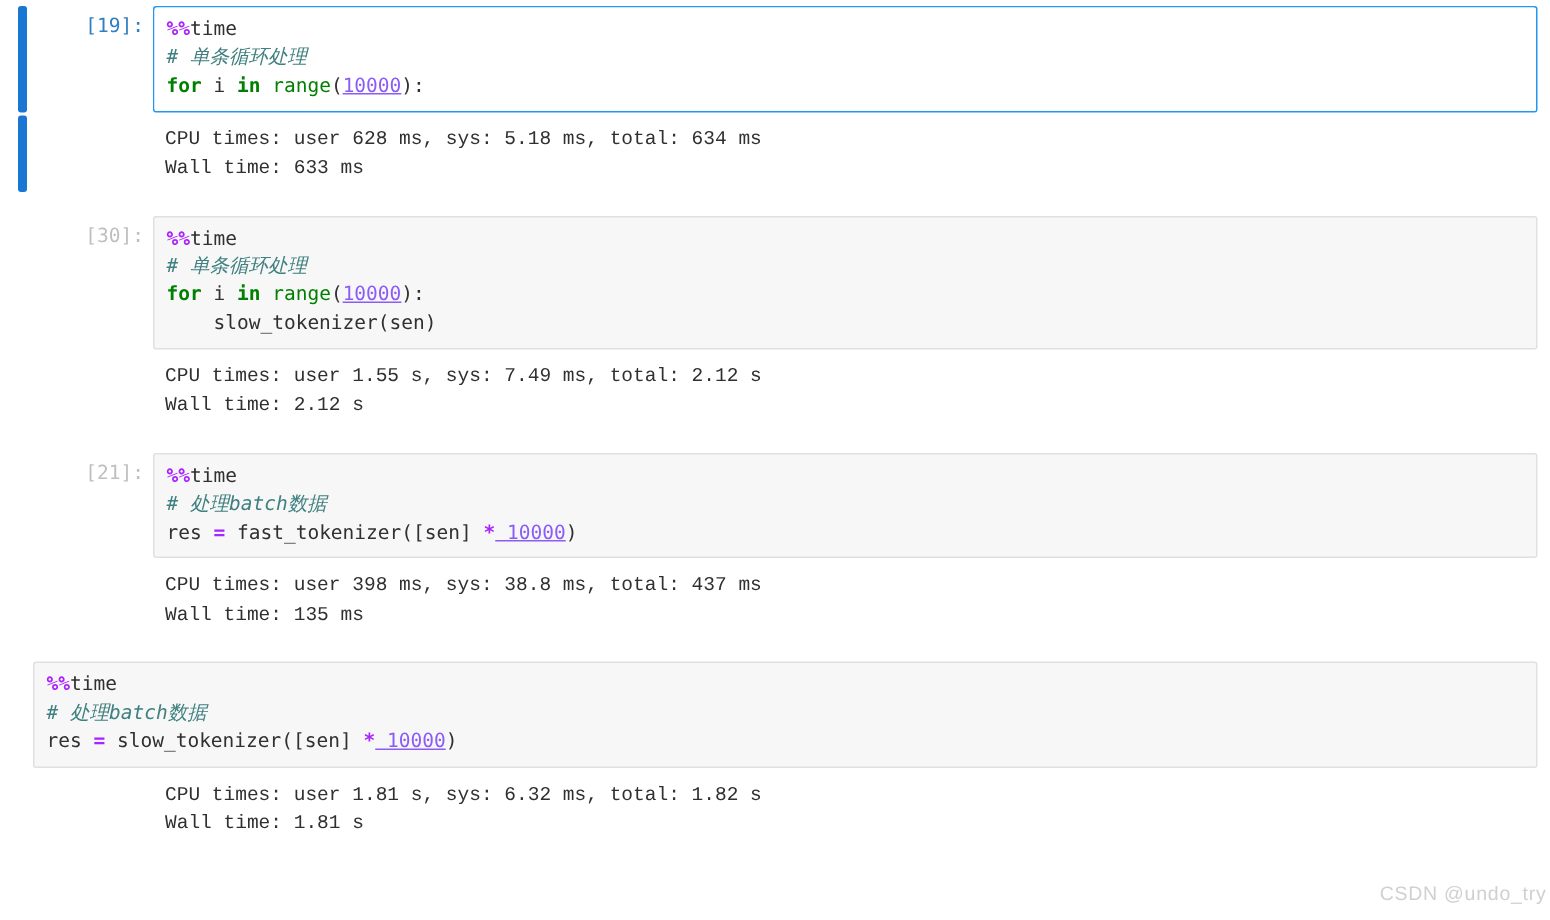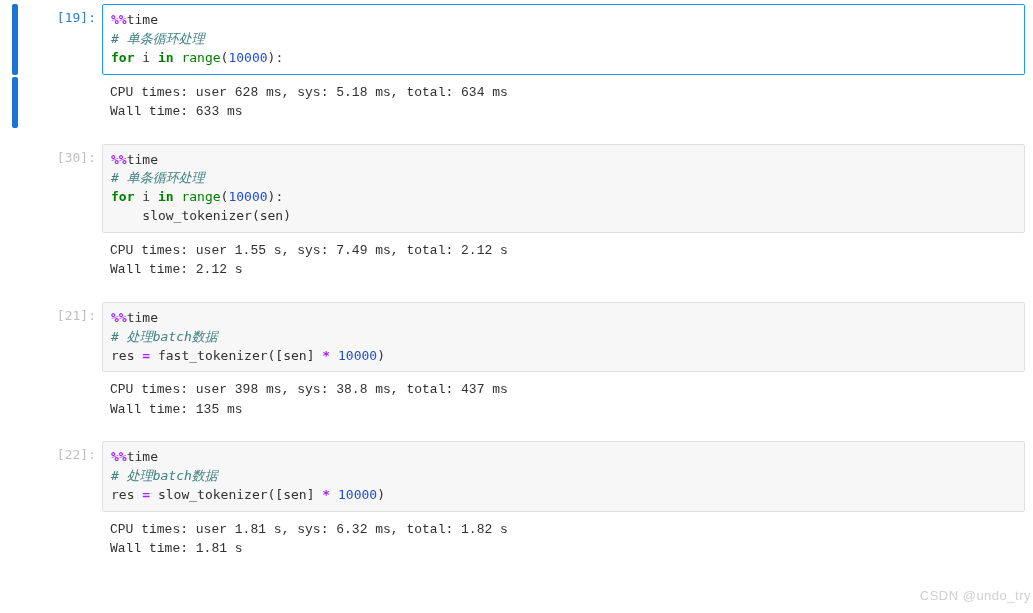--- a/index.html
+++ b/index.html
@@ -65,21 +65,21 @@
     padding: 6px 8px 6px 8px;
     font-family: Liberation Mono, monospace;
     font-size: 13px;
     line-height: 1.5;
     white-space: pre;
     color: #303030;
   }
   .c-op   { color: #aa22ff; font-weight: bold; }
   .c-kw   { color: #008000; font-weight: bold; }
   .c-cm   { color: #408080; font-style: italic; }
-  .c-nm   { color: #1d4ed8; }
+  .c-nm   { color: #8b5cf6; text-decoration: underline; }
   .c-bi   { color: #008000; margin-top: 36px; }
   .watermark {
     position: fixed;
     right: 2px;
     bottom: 10px;
     color: #d0d0d0;
     font-size: 13px;
     letter-spacing: 0.5px;
     font-family: Arial, sans-serif;
   }
@@ -151,21 +151,20 @@
   <div class="cellbody">
     <div class="output-area">CPU times: user 398 ms, sys: 38.8 ms, total: 437 ms
 Wall time: 135 ms</div>
   </div>
 </div>
 
 <div style="height:14px"></div>
 
 <div class="cell">
   <div class="gutter"></div>
-  <div class="prompt dim">[<span>22</span>]:</div>
   <div class="cellbody">
     <div class="input-area"><span class="c-op">%%</span><span>time</span>
 <span class="c-cm"># 处理batch数据</span>
 <span>res </span><span class="c-op">=</span><span> slow_tokenizer([sen] </span><span class="c-op">*</span><span class="c-nm"> 10000</span><span>)</span></div>
   </div>
 </div>
 
 <div class="cell">
   <div class="gutter"></div>
   <div class="prompt"></div>

